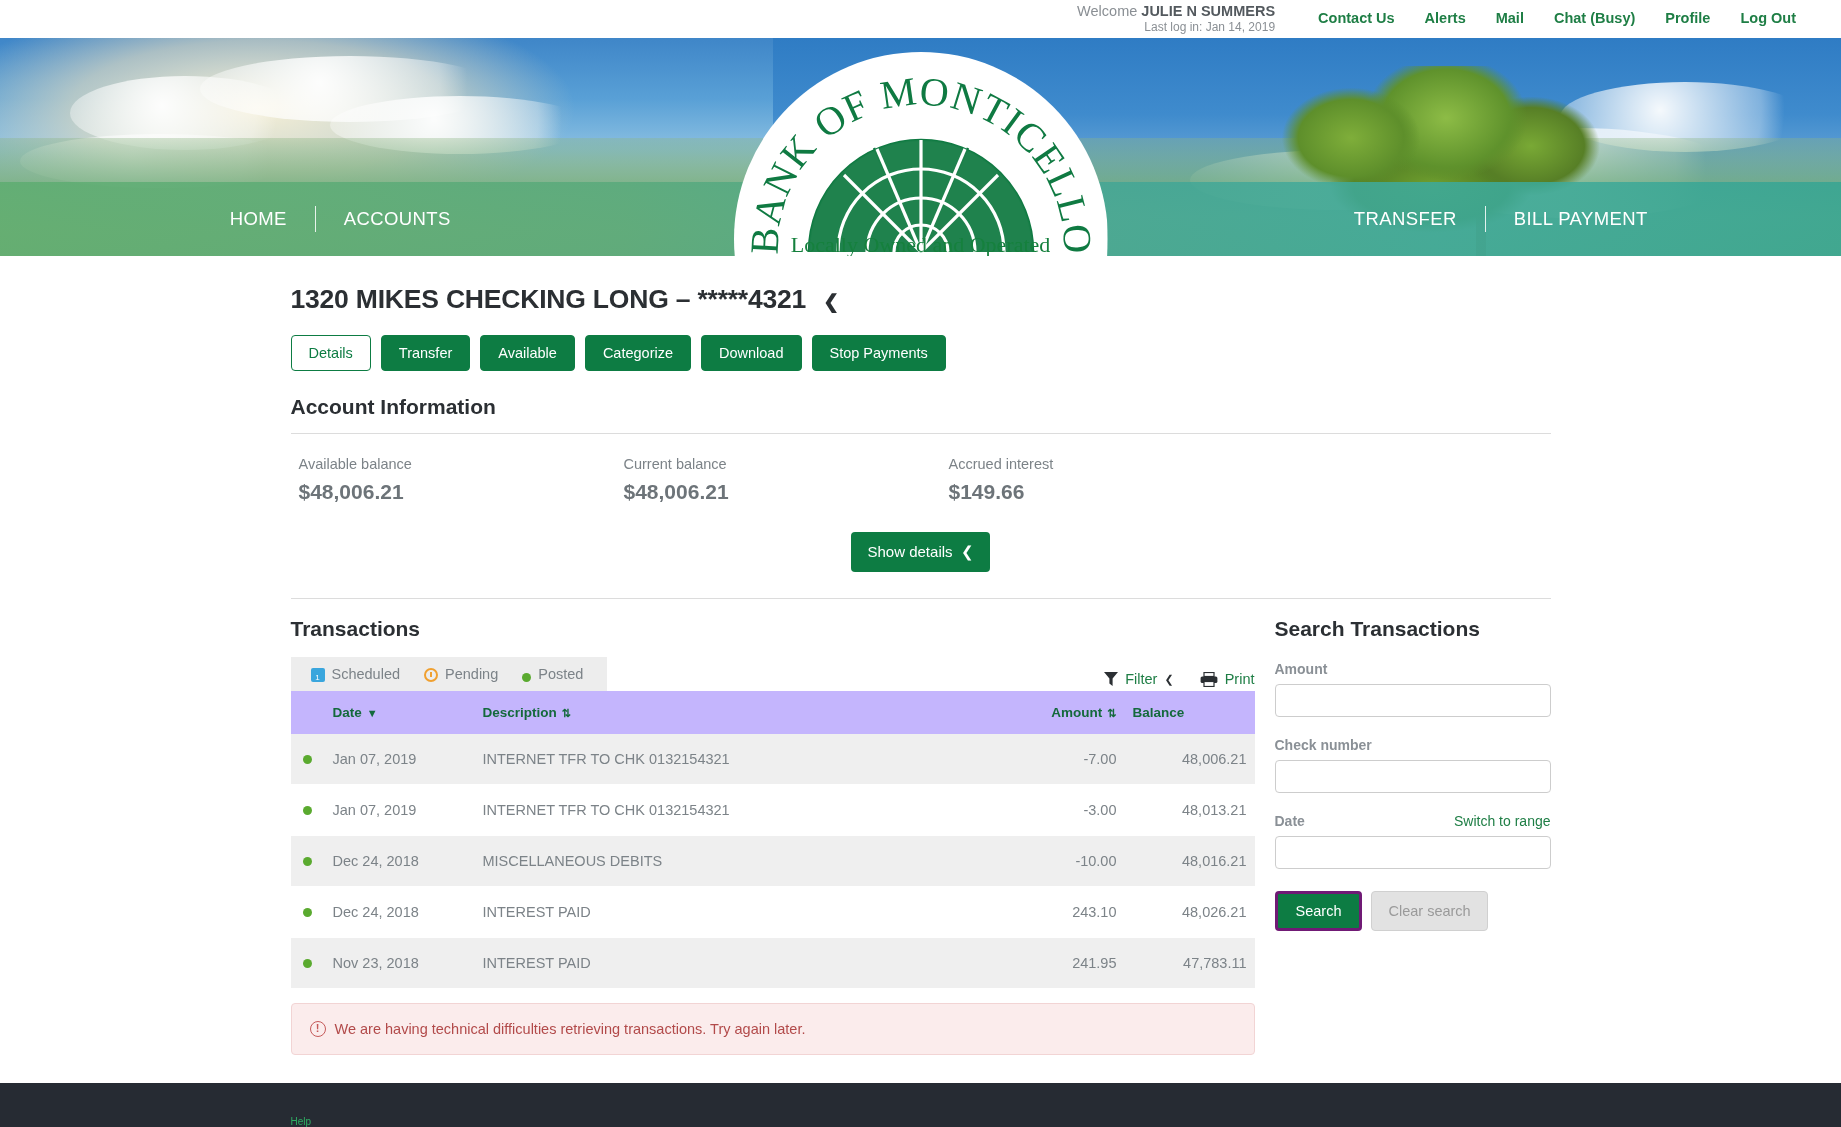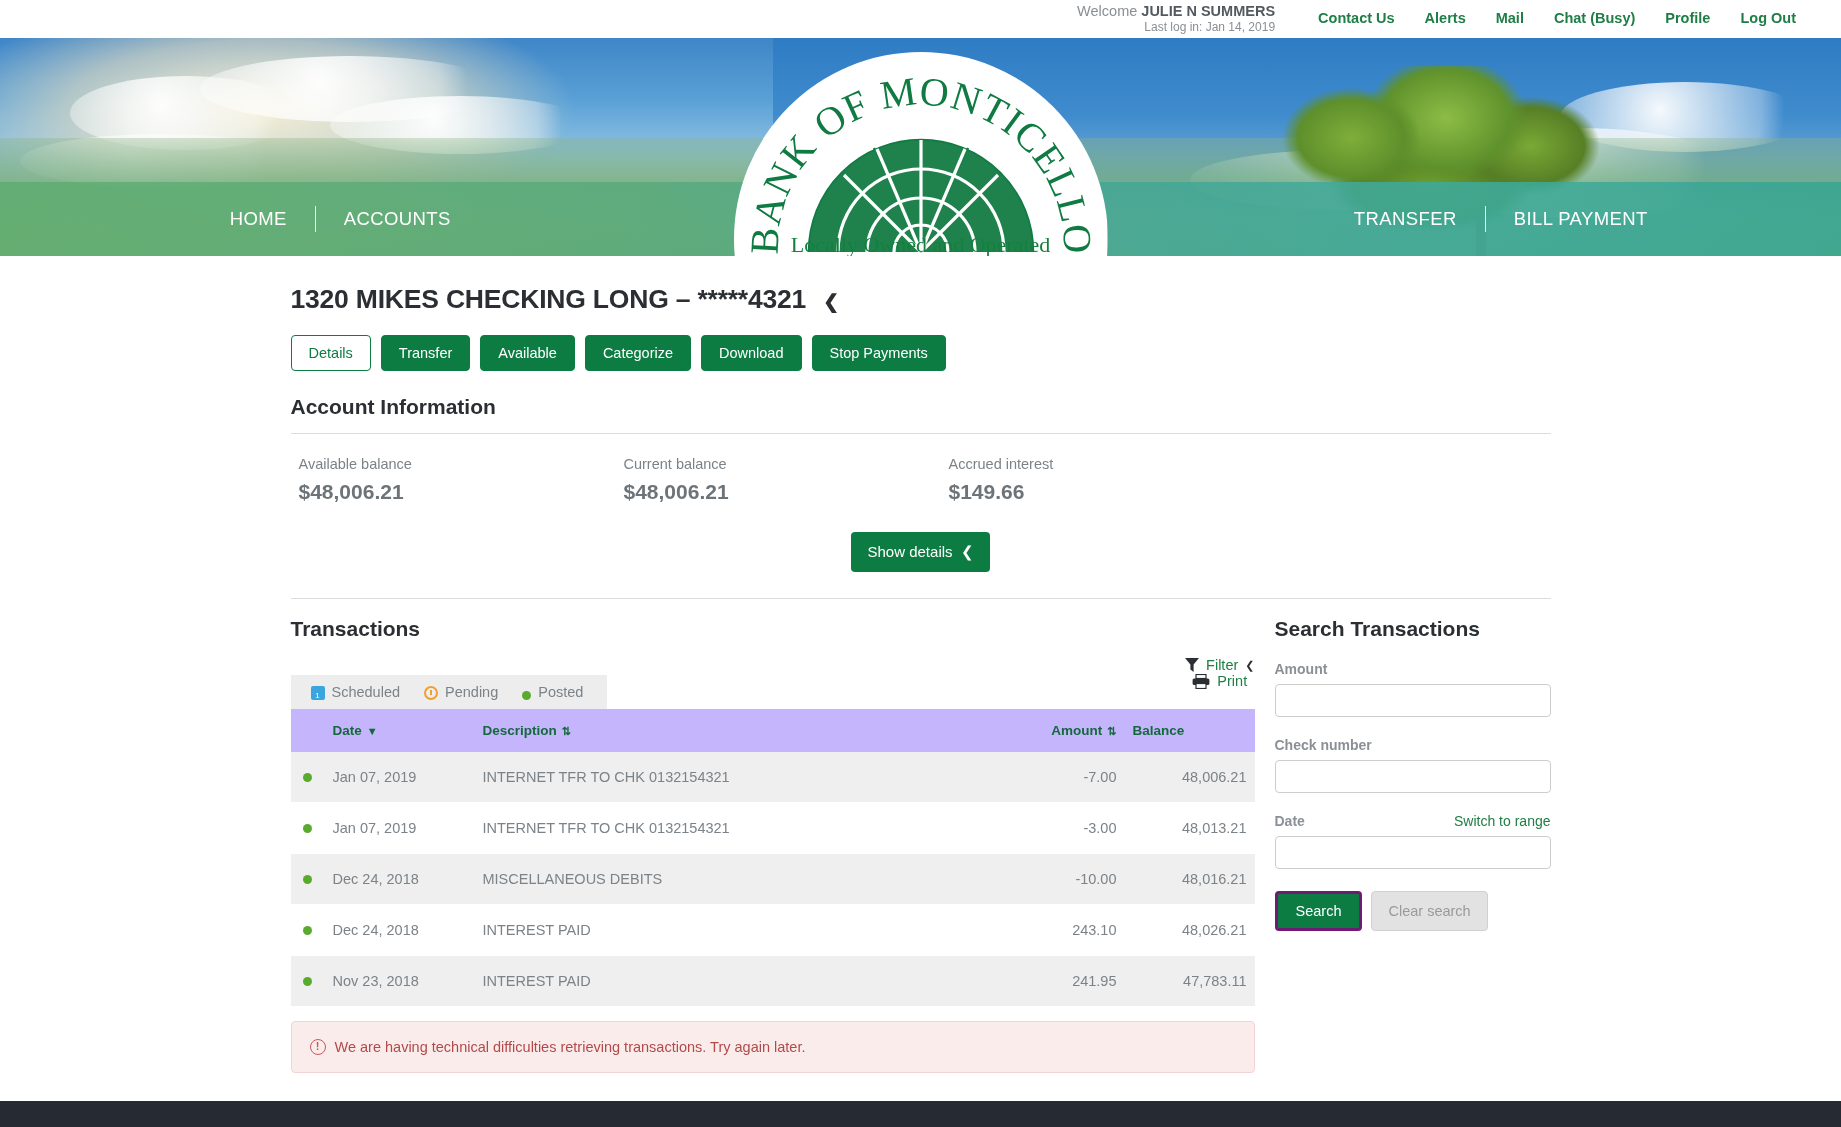--- a/index.html
+++ b/index.html
@@ -168,21 +168,21 @@
   .ic-clock {
     width: 14px; height: 14px; border-radius: 50%;
     border: 2px solid #f0a030; display: inline-block; position: relative;
   }
   .ic-clock::after {
     content: ""; position: absolute; left: 4px; top: 2px;
     width: 2px; height: 5px; background: #f0a030;
   }
   .ic-dot { width: 9px; height: 9px; border-radius: 50%; background: #5aaa2f; display: inline-block; }
 
-  .table-tools { display: flex; align-items: center; padding-bottom: 20px; flex-direction: column; }
+  .table-tools { display: flex; align-items: center; gap: 26px; padding-bottom: 4px; }
   .tool {
     display: flex; align-items: center; gap: 7px;
     font-size: 14.5px; color: #1e7e45; cursor: pointer; white-space: nowrap;
   }
   .tool svg { display: block; }
 
   table.tx { width: 100%; border-collapse: collapse; table-layout: fixed; }
   table.tx thead th {
     background: #c4b5fd; color: #14693c; font-size: 13.5px; font-weight: bold;
     text-align: left; padding: 14px 8px; white-space: nowrap;

